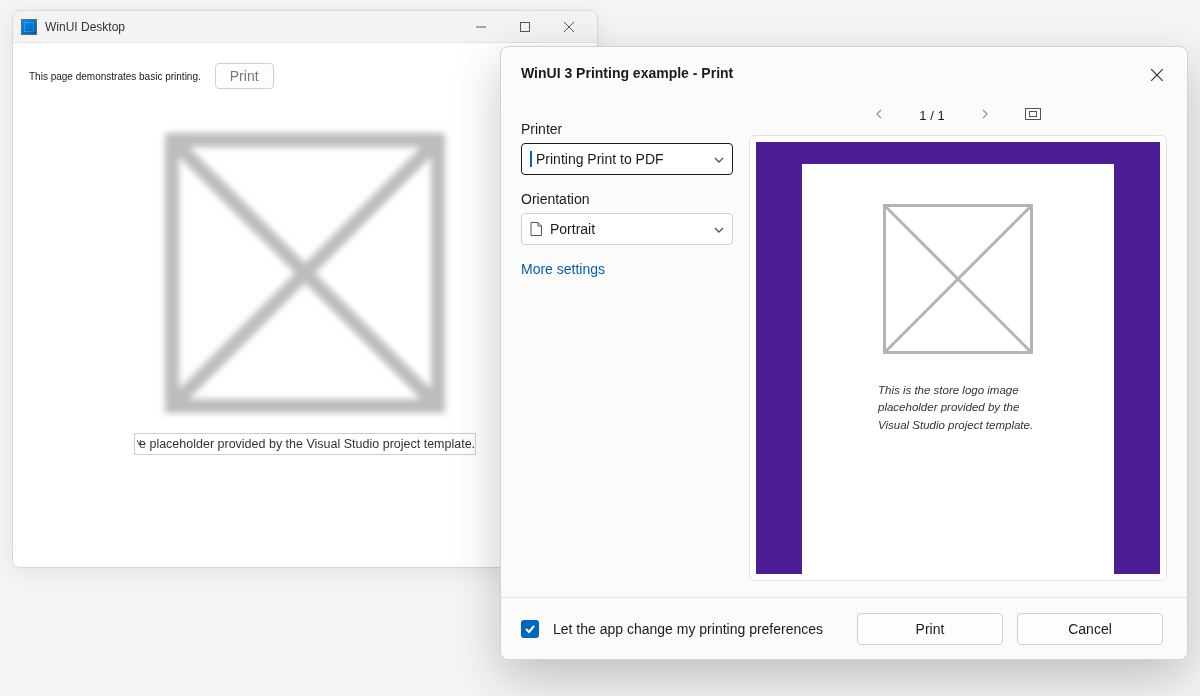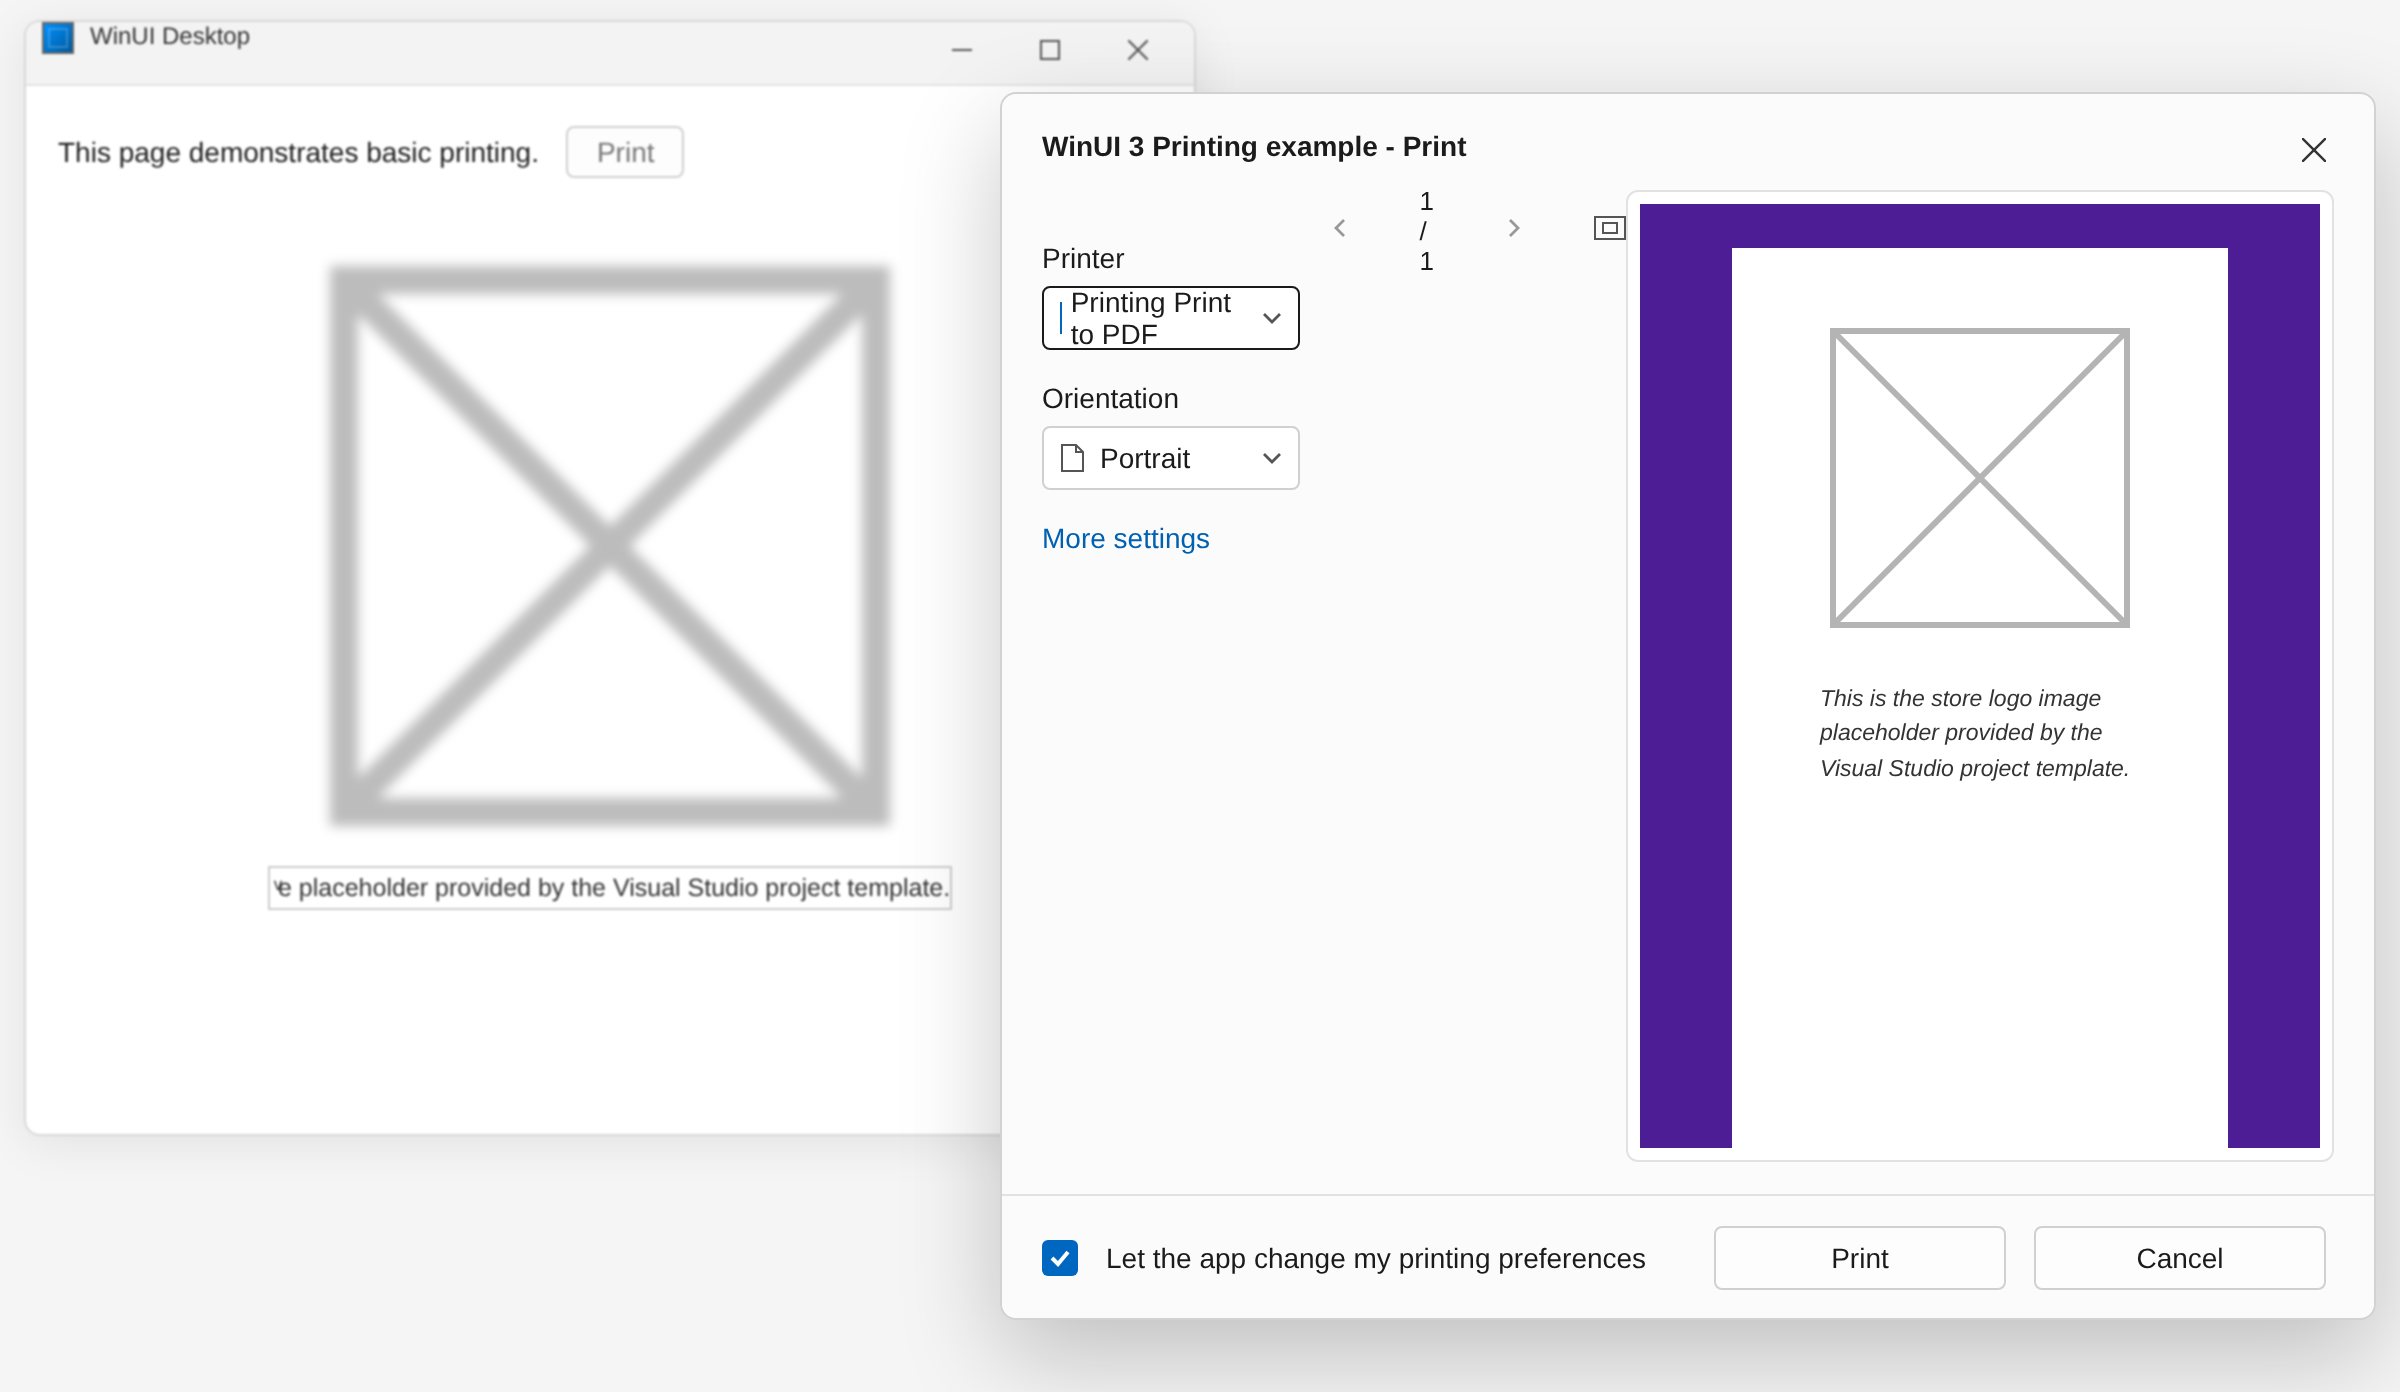--- a/index.html
+++ b/index.html
@@ -14,21 +14,21 @@
   .app-window {
     position: absolute; left: 12px; top: 10px;
     width: 586px; height: 558px;
     background: #fff;
     border: 1px solid #d8d8d8;
     border-radius: 8px;
     box-shadow: 0 4px 24px rgba(0,0,0,0.08);
     filter: blur(0.4px);
   }
   .titlebar {
-    height: 32px; display: flex; 
+    height: 32px; display: flex; align-items: center;
     background: #f3f3f3; border-bottom: 1px solid #e4e4e4;
     border-radius: 8px 8px 0 0;
     padding: 0 6px 0 8px;
   }
   .titlebar .app-icon {
     width: 16px; height: 16px; margin-right: 8px;
     background: linear-gradient(135deg,#0091ff,#005a9e);
     border: 1px solid #666; display:inline-block;
     position: relative;
   }
@@ -36,21 +36,21 @@
     content:''; position:absolute; inset:2px; border:1px solid #fff3;
   }
   .titlebar .title { font-size: 12px; color:#333; flex:1; }
   .titlebar .tb-ctrl {
     width: 44px; height: 28px; display:flex; align-items:center;
     justify-content:center; color:#555; font-size:11px;
     font-family: "Segoe MDL2 Assets","Segoe UI Symbol",sans-serif;
   }
   .app-body { padding: 20px 16px; position:relative; height:calc(100% - 32px); }
   .app-body .toprow { display:flex; align-items:center; gap:14px; }
-  .app-body .descr { font-size: 14px; color:#202020; }
+  .app-body .descr { font-size: 10px; color:#202020; }
   .print-btn {
     padding: 4px 14px; font-size: 14px;
     border:1px solid #d0d0d0; border-radius:4px;
     background:#fdfdfd; color:#777; cursor:pointer;
   }
   .placeholder-img {
     width: 280px; height: 280px; margin: 44px auto 0 auto;
     display:block; filter: blur(3px);
   }
   .caption-box {
@@ -117,21 +117,21 @@
     margin-bottom:18px;
   }
   .plus-ic {
     width:14px; height:14px; stroke:#0060b1; stroke-width:1.6;
   }
   .more-settings {
     color:#0060b1; font-size:14px; cursor:pointer;
   }
 
   .dlg-right {
-    flex:1; padding: 0 20px 16px 0; display:flex; flex-direction:row;
+    flex:1; padding: 0 20px 16px 0; display:flex; flex-direction:column;
   }
   .pager {
     height:40px; display:flex; align-items:center; justify-content:center;
     gap:36px; color:#555;
   }
   .pager .nav-arrow { color:#999; cursor:pointer; font-size:12px; }
   .pager .pagenum { font-size:13px; color:#1b1b1b; }
   .pager .fit-icon { cursor:pointer; }
   .preview-card {
     flex:1; border:1px solid #e2e2e2; border-radius:6px;

